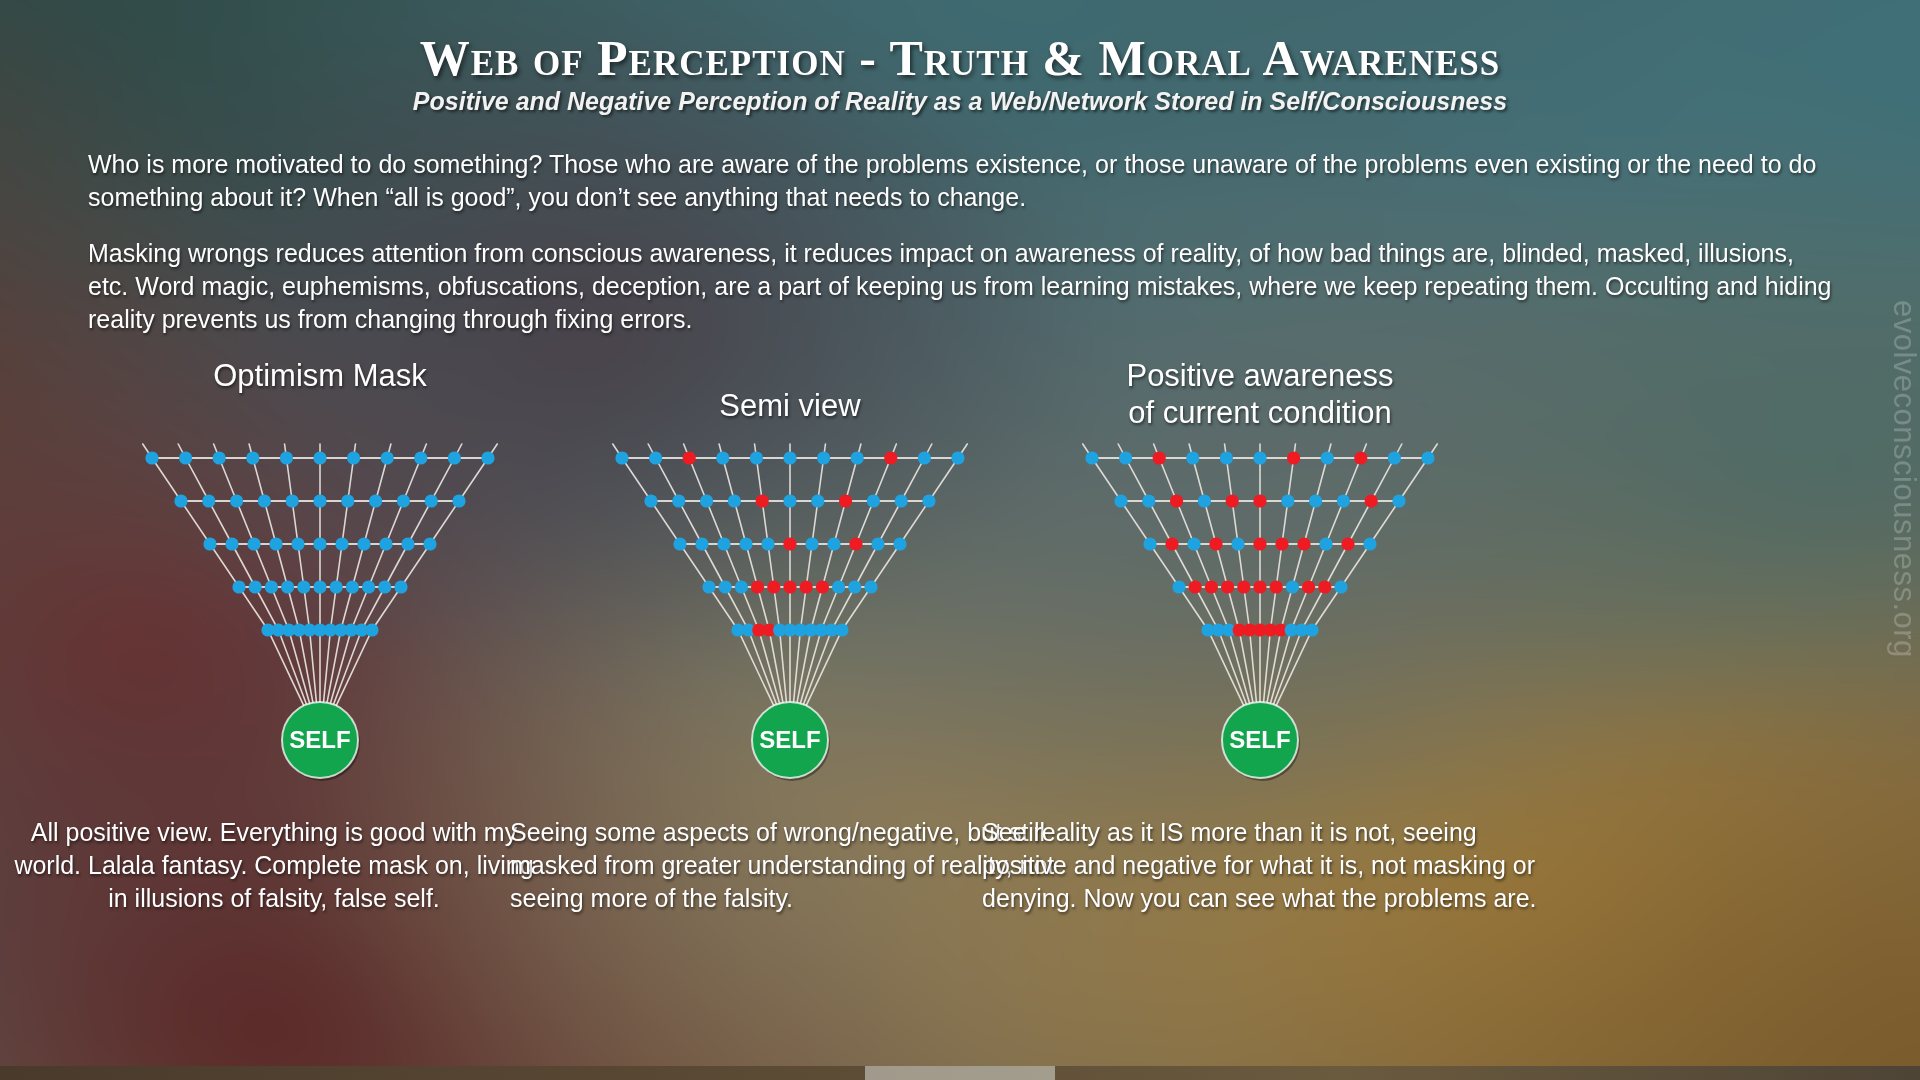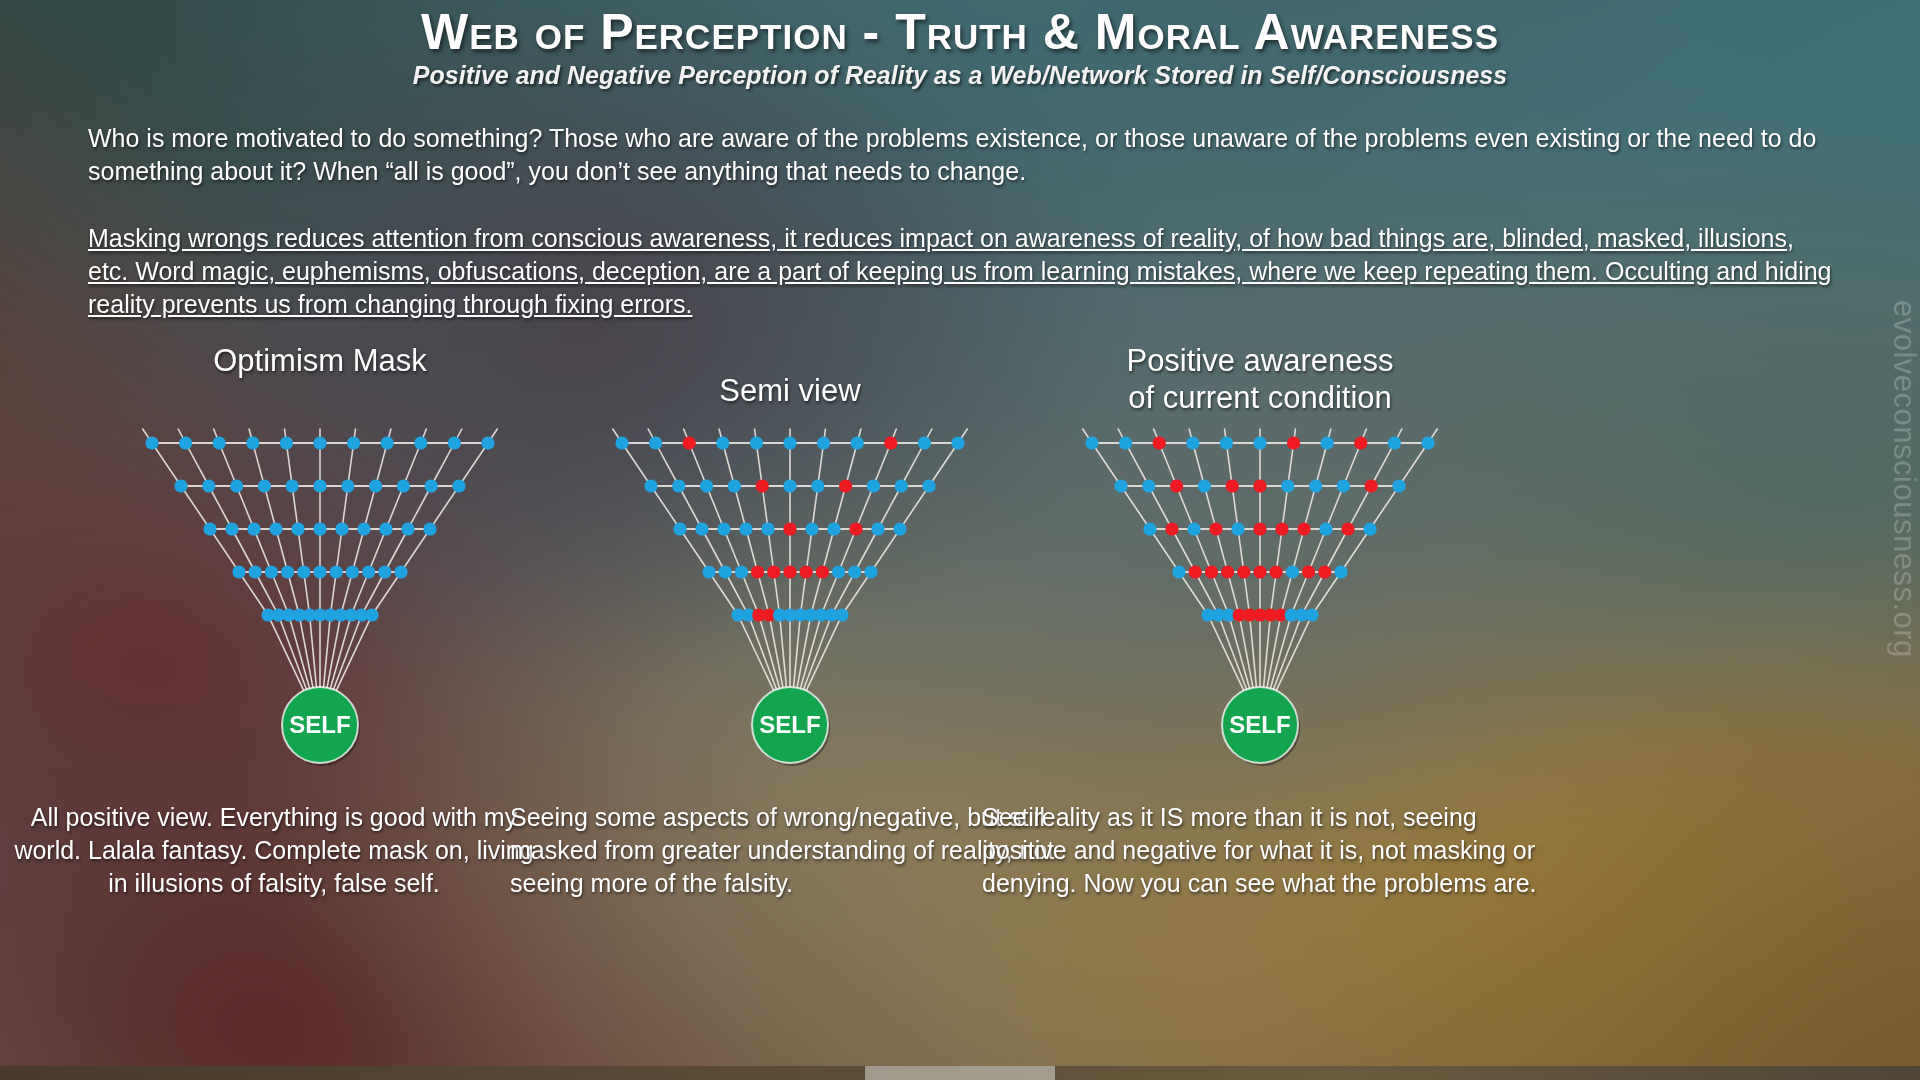--- a/index.html
+++ b/index.html
@@ -34,40 +34,40 @@
   .bottom-bar { position:absolute; left:0; bottom:0; width:100%; height:14px;
       background:linear-gradient(90deg,#4a3a2c 0%,#5b4a34 40%,#6a5a3e 70%,#4e4436 100%); z-index:1; }
   .bottom-nub { position:absolute; bottom:0; left:50%; transform:translateX(-50%);
       width:190px; height:14px; background:#d8dbd4; opacity:.55; z-index:2; }
 
   #content { position:relative; z-index:3; width:1920px; height:1080px; }
 
   
   .title {
     text-align:center; color:#fff;
-    font-family:Liberation Sans, sans-serif;
+    font-family:Liberation Serif, serif;
     font-size:50px; font-weight:bold;
     font-variant:small-caps; letter-spacing:1px;
-    padding-top:6px; line-height:1.06;
+    padding-top:32px; line-height:1.06;
     text-shadow:2px 3px 4px rgba(0,0,0,.55);
   }
   .subtitle {
     text-align:center; color:#f2f2f2;
     font-size:25px; font-style:italic; font-weight:bold;
     margin-top:2px;
     text-shadow:2px 2px 3px rgba(0,0,0,.55);
   }
 
   
   .intro { margin:32px 84px 0 88px; }
   .intro p {
     color:#ffffff; font-size:25px; line-height:1.33;
     text-shadow:1px 2px 3px rgba(0,0,0,.55);
   }
-  .intro p + p { margin-top:33px;text-decoration:underline; }
+  .intro p + p { margin-top:22px; }
 
   
   .columns { position:relative; margin-top:22px; height:660px; }
   .col { position:absolute; top:0; width:640px; }
   .col-1 { left:0; }
   .col-2 { left:470px; }
   .col-3 { left:940px; }
 
   .col-heading {
     text-align:center; color:#fff; font-size:31px; line-height:1.17;

